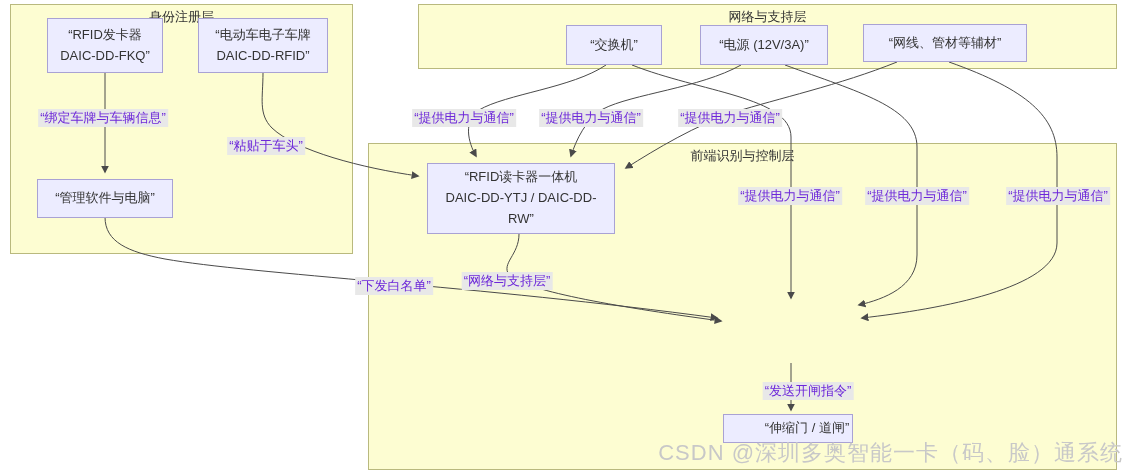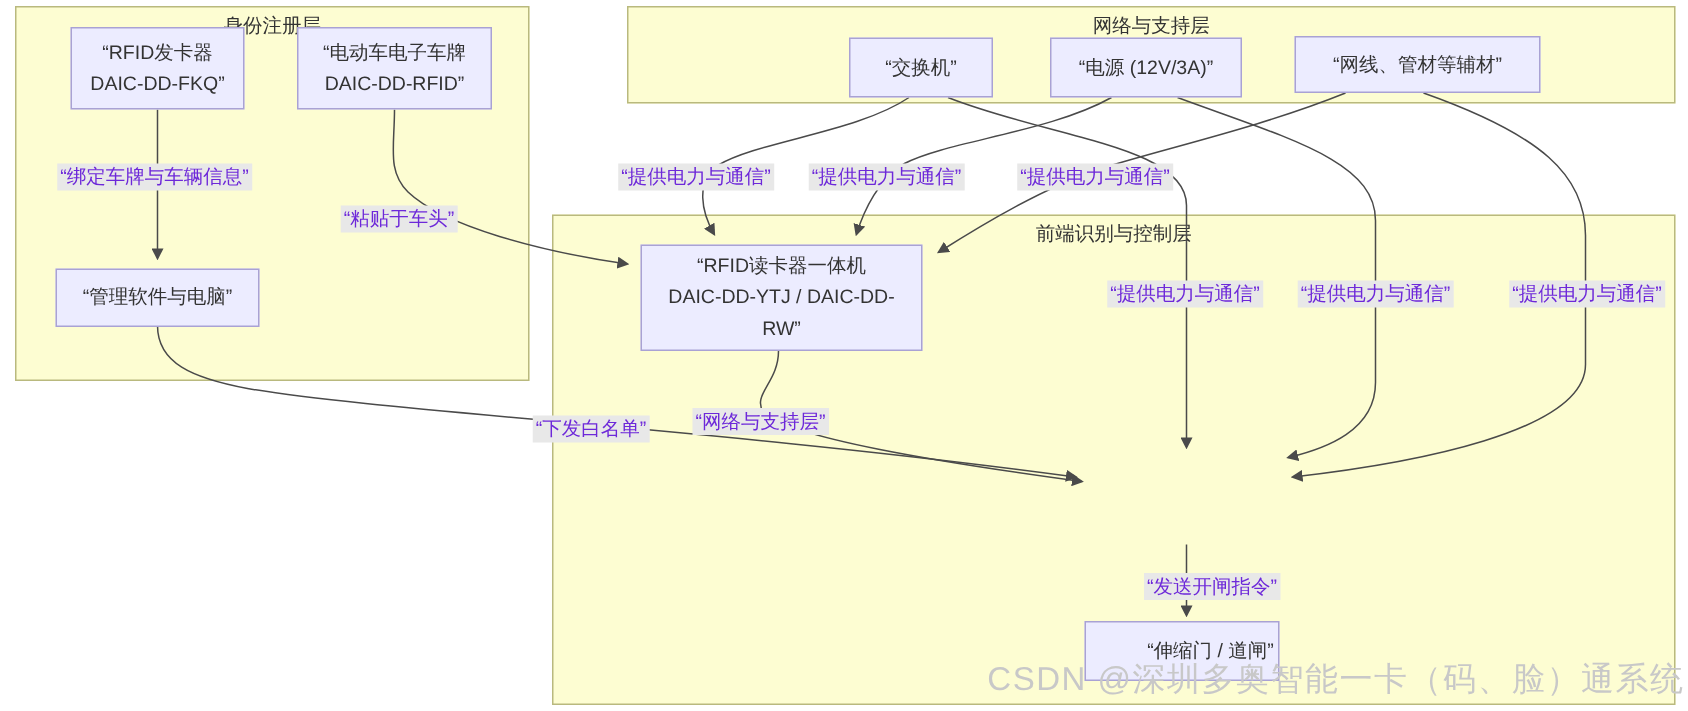--- a/index.html
+++ b/index.html
@@ -57,21 +57,21 @@
 DAIC-DD-RFID”</div>
   <div class="node" style="left:47px;top:18px;width:116px;height:55px;">“RFID发卡器
 DAIC-DD-FKQ”</div>
   <div class="node" style="left:37px;top:179px;width:136px;height:39px;">“管理软件与电脑”</div>
   <div class="node" style="left:566px;top:25px;width:96px;height:40px;">“交换机”</div>
   <div class="node" style="left:700px;top:25px;width:128px;height:40px;">“电源 (12V/3A)”</div>
   <div class="node" style="left:863px;top:24px;width:164px;height:38px;">“网线、管材等辅材”</div>
   <div class="node" style="left:427px;top:163px;width:188px;height:71px;">“RFID读卡器一体机
 DAIC-DD-YTJ / DAIC-DD-
 RW”</div>
-  <div class="node" style="left:723px;top:414px;width:130px;height:40px;padding-left:38px;">“伸缩门 / 道闸”</div>
+  <div class="node" style="left:723px;top:414px;width:130px;height:29px;padding-left:38px;">“伸缩门 / 道闸”</div>
 
   <div class="elabel" style="left:103px;top:118px;">“绑定车牌与车辆信息”</div>
   <div class="elabel" style="left:266px;top:130px;margin-top:16px;">“粘贴于车头”</div>
   <div class="elabel" style="left:464px;top:118px;">“提供电力与通信”</div>
   <div class="elabel" style="left:591px;top:118px;">“提供电力与通信”</div>
   <div class="elabel" style="left:730px;top:118px;">“提供电力与通信”</div>
   <div class="elabel" style="left:790px;top:196px;">“提供电力与通信”</div>
   <div class="elabel" style="left:917px;top:196px;">“提供电力与通信”</div>
   <div class="elabel" style="left:1058px;top:196px;">“提供电力与通信”</div>
   <div class="elabel" style="left:394px;top:286px;">“下发白名单”</div>

